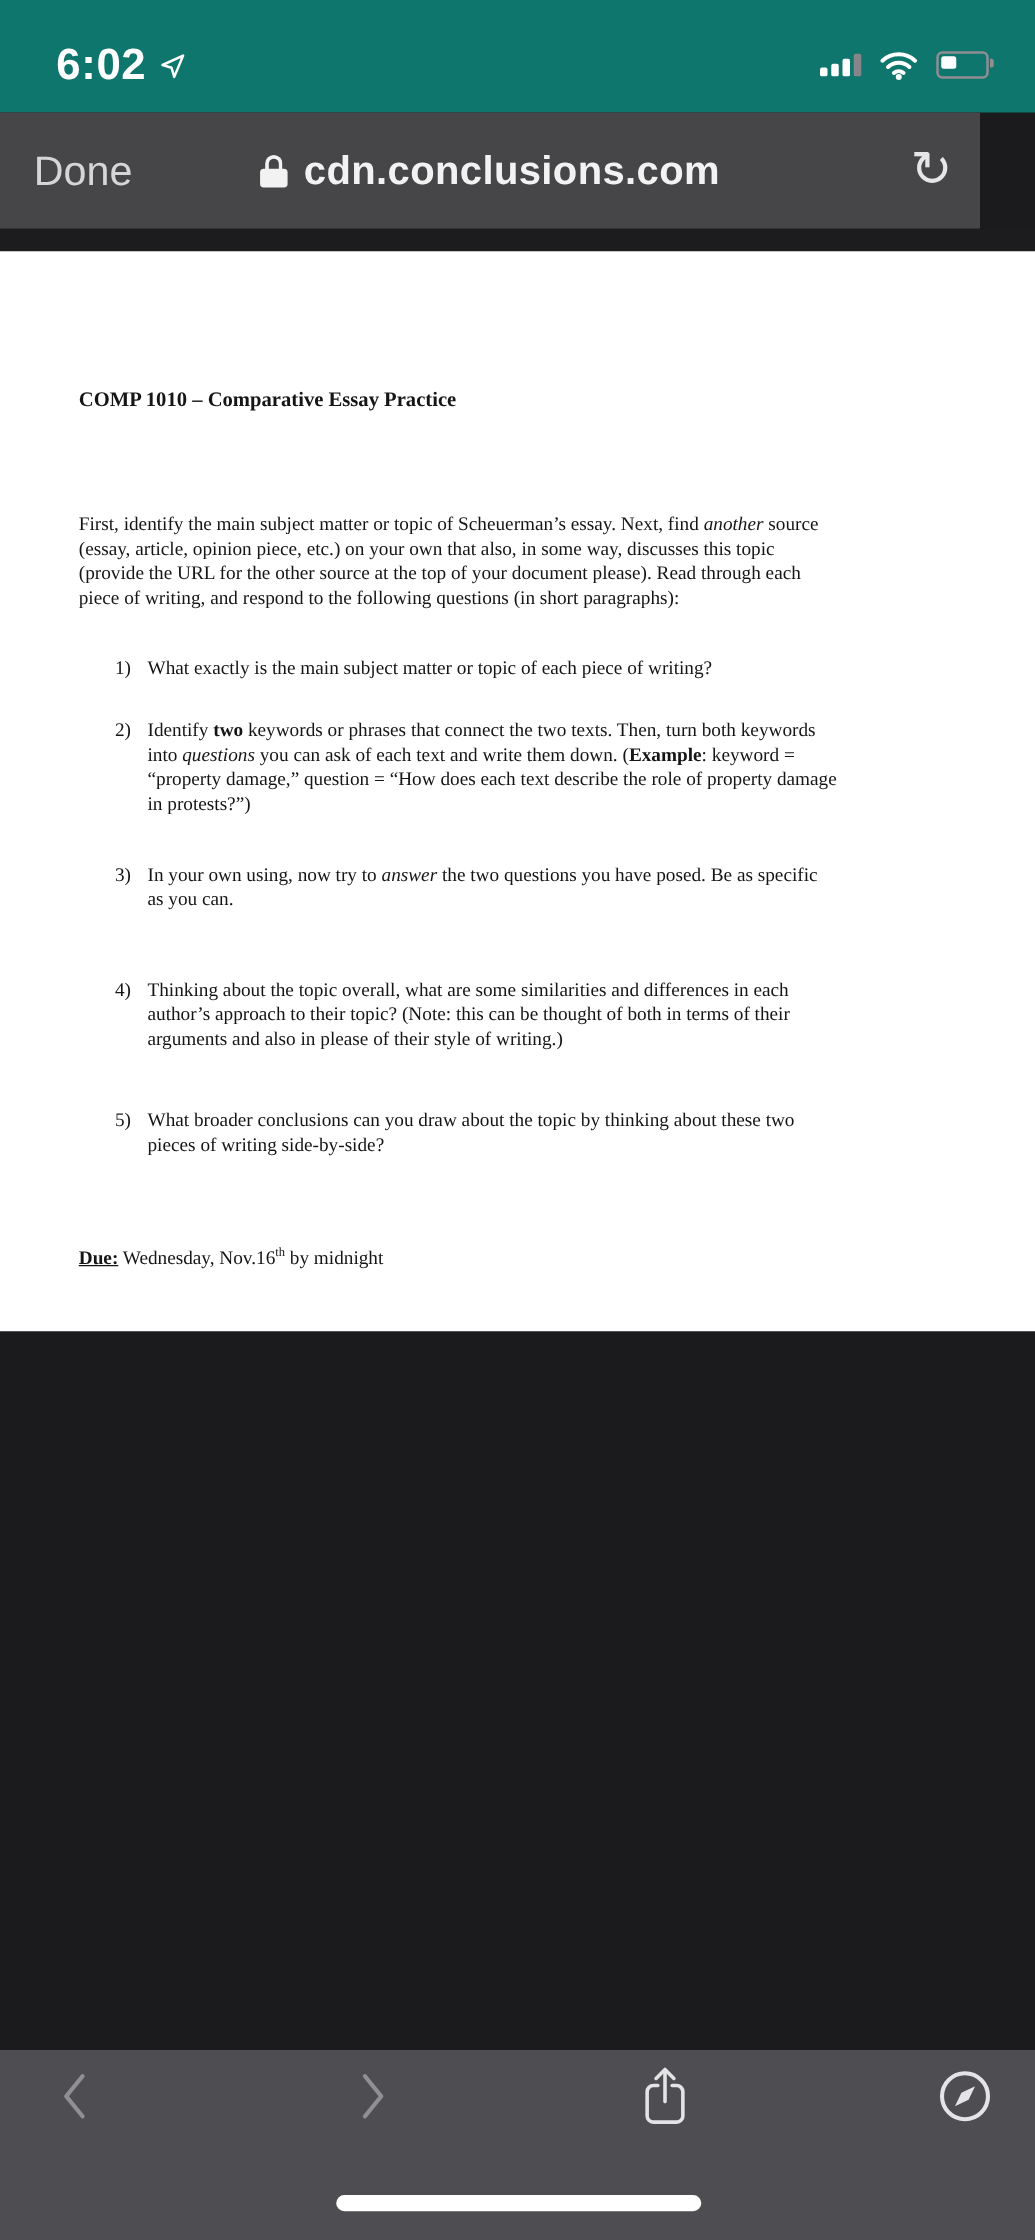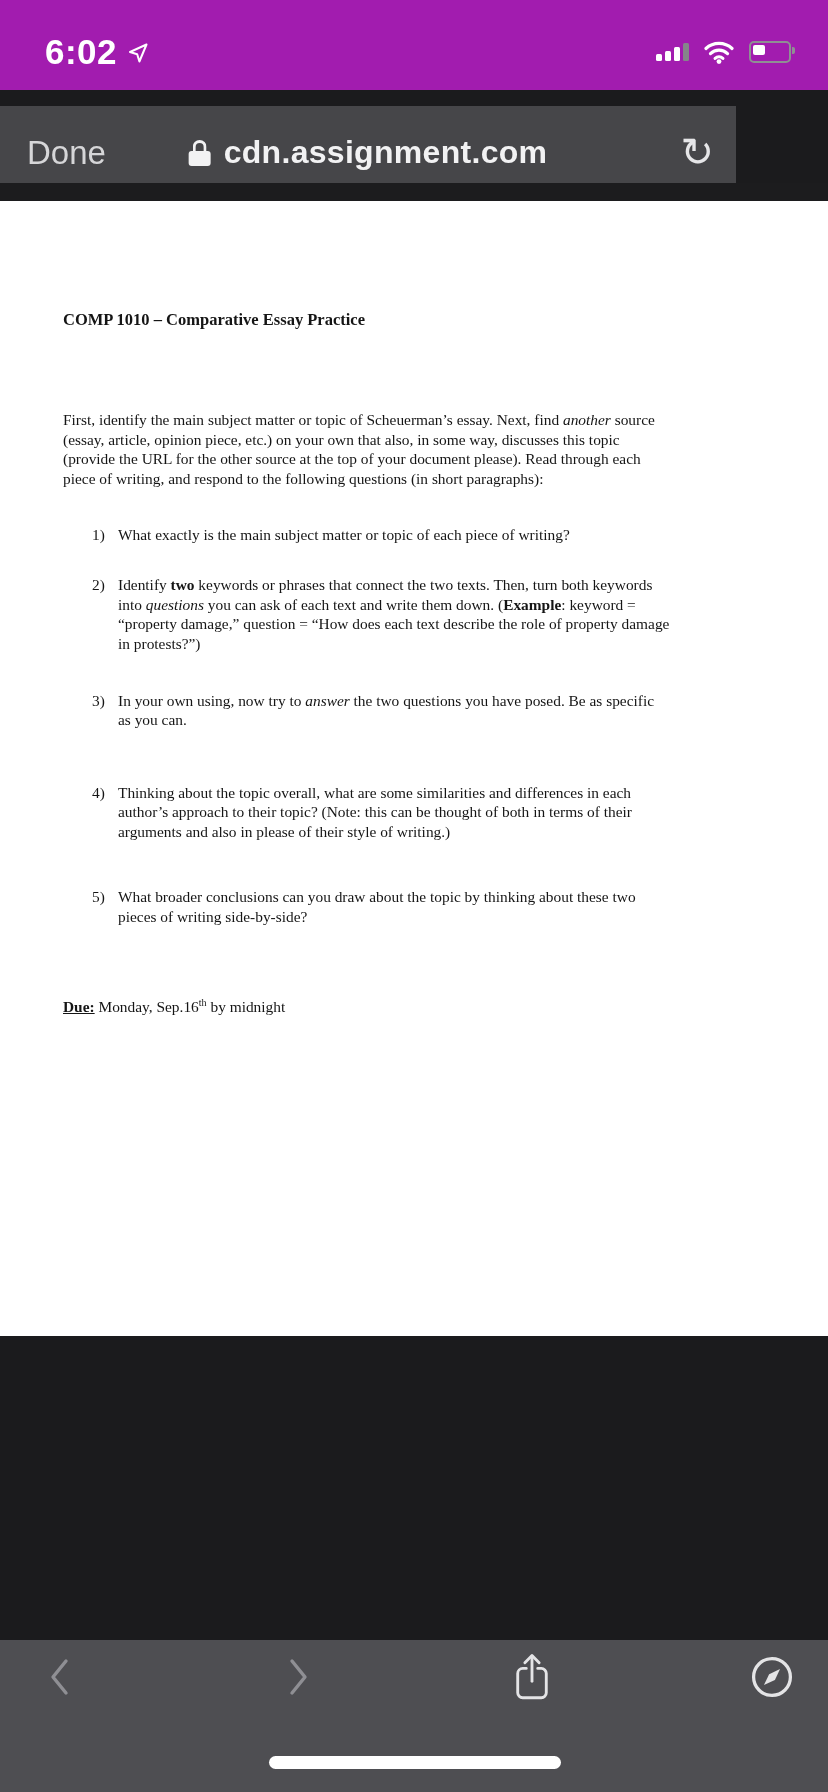--- a/index.html
+++ b/index.html
@@ -1,55 +1,55 @@
 <!DOCTYPE html>
 <html><head>
 <meta charset="utf-8">
 <style>
   html,body{margin:0;padding:0;background:#000;}
   .screen{position:relative;width:828px;height:1792px;overflow:hidden;
           font-family:"Liberation Sans",sans-serif;background:#1b1b1d;}
 
   
-  .statusbar{position:absolute;left:0;top:0;width:828px;height:90px;background:#a21caf;
+  .statusbar{position:absolute;left:0;top:0;width:828px;height:90px;background:#0f766e;
              display:flex;align-items:center;justify-content:space-between;
              padding:14px 33px 0 45px;box-sizing:border-box;}
   .time-wrap{display:flex;align-items:center;gap:9px;}
   .time{color:#ffffff;font-size:35px;font-weight:700;letter-spacing:.5px;}
   .loc-arrow{margin-top:2px;}
   .status-icons{display:flex;align-items:center;gap:14px;}
   .signal{display:flex;align-items:flex-end;gap:3px;height:18px;}
   .signal i{display:block;width:6px;border-radius:1.5px;background:#ffffff;}
   .signal i.s1{height:7px}.signal i.s2{height:10px}.signal i.s3{height:14px}
   .signal i.s4{height:18px;background:#85858a;}
   .battery{position:relative;width:38px;height:18px;border:2px solid #8f8f93;border-radius:5px;
            margin-right:4px;}
   .battery .fill{position:absolute;left:2px;top:2px;width:12px;height:10px;background:#ffffff;border-radius:2px;}
   .battery .nub{position:absolute;right:-6px;top:4px;width:3px;height:7px;background:#8f8f93;
                 border-radius:0 2px 2px 0;}
 
   
-  .navbar{position:absolute;left:0;top:106px;width:736px;height:93px;background:#464649;}
+  .navbar{position:absolute;left:0;top:90px;width:736px;height:93px;background:#464649;padding-left:48px;}
   .done{position:absolute;left:27px;top:0;height:93px;background:none;border:none;
         color:#d6d6d8;font-size:33px;font-family:"Liberation Sans",sans-serif;padding:0;}
   .urlwrap{position:absolute;left:50%;top:0;transform:translateX(-50%);height:93px;
            display:flex;align-items:center;gap:13px;}
   .lock{position:relative;width:22px;height:26px;display:inline-block;}
   .lock::before{content:"";position:absolute;left:4px;top:0;width:8px;height:12px;
                 border:3.5px solid #f2f2f3;border-bottom:none;border-radius:8px 8px 0 0;}
   .lock::after{content:"";position:absolute;left:0;top:11px;width:22px;height:15px;
                background:#f2f2f3;border-radius:3px;}
   .url{color:#f2f2f3;font-size:32px;font-weight:700;letter-spacing:.3px;}
   .refresh{position:absolute;right:22px;top:0;height:93px;background:none;border:none;padding:0;
            color:#e6e6e8;font-family:"DejaVu Sans",sans-serif;font-size:40px;line-height:93px;}
 
   .darkstrip{position:absolute;left:0;top:183px;width:828px;height:18px;background:#1c1c1e;}
 
   
-  .page{position:absolute;left:0;top:201px;width:828px;height:1135px;background:#ffffff;
+  .page{position:absolute;left:0;top:201px;width:828px;height:864px;background:#ffffff;
         box-sizing:border-box;padding:109px 30px 0 63px;
         font-family:"Liberation Serif",serif;color:#151515;
         font-size:15.4px;line-height:19.4px;}
   .doc-title{font-size:16.5px;line-height:20px;font-weight:700;margin:0 0 48px 0;}
   .doc-p{margin:0 0 13px 0;max-width:720px;}
   .questions{margin-top:37px;max-width:740px;}
   .q-item{display:flex;}
   .q-num{flex:0 0 26px;margin-left:29px;}
   .q-text{flex:1;}
   .q2{margin-top:31px}.q3{margin-top:38px}.q4{margin-top:53px}.q5{margin-top:46px}
@@ -98,21 +98,21 @@
         <span class="fill"></span>
           <span class="nub"></span>
       </span>
     </div>
   </div>
 
   <div class="navbar">
     <button class="done">Done</button>
     <div class="urlwrap">
       <span class="lock"></span>
-      <span class="url">cdn.assignment.com</span>
+      <span class="url">cdn.conclusions.com</span>
     </div>
     <button class="refresh"><span>↻</span></button>
   </div>
 
   <div class="darkstrip"></div>
 
   <div class="page">
     <h1 class="doc-title">COMP 1010 – Comparative Essay Practice</h1>
     <p class="doc-p"><br></p>
     <p class="doc-p"><span>First, identify the main subject matter or topic of Scheuerman’s essay.  Next, find </span><span style="font-style: italic;">another</span><span> source</span><br><span>(essay, article, opinion piece, etc.) on your own that also, in some way, discusses this topic</span><br><span>(provide the URL for the other source at the top of your document please). Read through each</span><br><span>piece of writing, and respond to the following questions (in short paragraphs):</span></p>
@@ -131,21 +131,21 @@
         </div>
         <div class="q-item q4">
           <span class="q-num">4)</span>
           <div class="q-text"><span>Thinking about the topic overall, what are some similarities and differences in each</span><br><span>author’s approach to their topic?  (Note:  this can be thought of both in terms of their</span><br><span>arguments and also in please of their style of writing.)</span></div>
         </div>
         <div class="q-item q5">
           <span class="q-num">5)</span>
           <div class="q-text"><span>What broader conclusions can you draw about the topic by thinking about these two</span><br><span>pieces of writing side-by-side?</span></div>
         </div>
       </div>
-    <p class="due"><b>Due:</b><span><span> Monday, Sep.16</span><sup>th</sup><span> by midnight</span></span></p>
+    <p class="due"><b>Due:</b><span><span> Wednesday, Nov.16</span><sup>th</sup><span> by midnight</span></span></p>
   </div>
 
   <div class="void"></div>
 
   <div class="toolbar">
     <button class="tb-btn tb-back">
       <svg width="24" height="42" viewBox="0 0 24 42">
         <path d="M19 5 L6 21 L19 37" fill="none" stroke="#8f8f94" stroke-width="3.4" stroke-linecap="round" stroke-linejoin="round"></path>
       </svg>
     </button>

